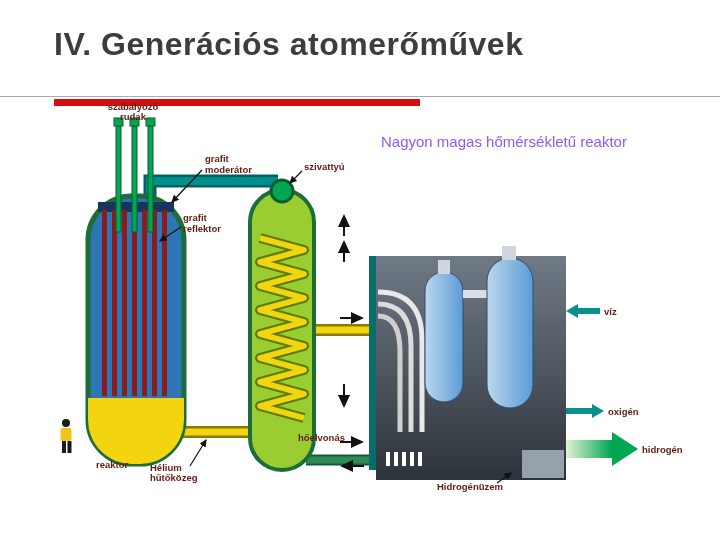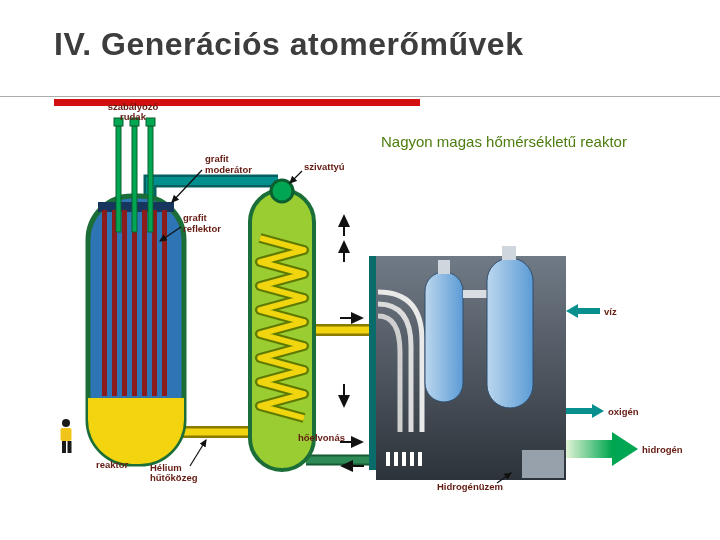--- a/index.html
+++ b/index.html
@@ -2,21 +2,21 @@
 <html><head>
 <meta charset="utf-8">
 <style>
   html,body{margin:0;padding:0;background:#fff;}
   .slide{position:relative;width:720px;height:540px;background:#ffffff;overflow:hidden;
          font-family:"Liberation Sans",sans-serif;}
   .title{position:absolute;left:54px;top:26px;margin:0;font-size:32px;font-weight:bold;
          color:#3d3d3d;letter-spacing:0.5px;white-space:nowrap;}
   .hairline{position:absolute;left:0;top:96px;width:720px;height:1px;background:#ababab;}
   .redbar{position:absolute;left:54px;top:99px;width:366px;height:7px;background:#d40f0f;}
-  .note{position:absolute;left:381px;top:131px;font-size:15px;line-height:21px;color:#4d7c0f;}
+  .note{position:absolute;left:381px;top:131px;font-size:15px;line-height:21px;color:#8b5cf6;}
   svg text{font-family:"Liberation Sans",sans-serif;}
   .lbl{font-size:9.5px;font-weight:bold;fill:#641b12;}
 </style>
 </head>
 <body>
 
 <div class="slide">
 
   <h1 class="title">IV. Generációs atomerőművek</h1>
   <div class="hairline"></div>

